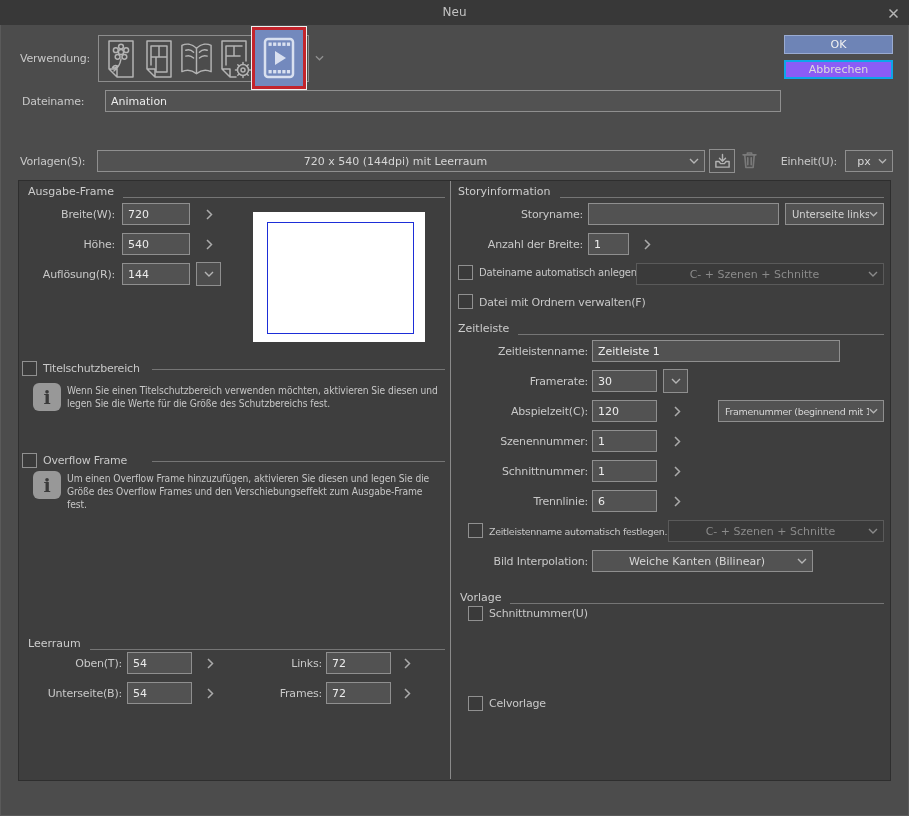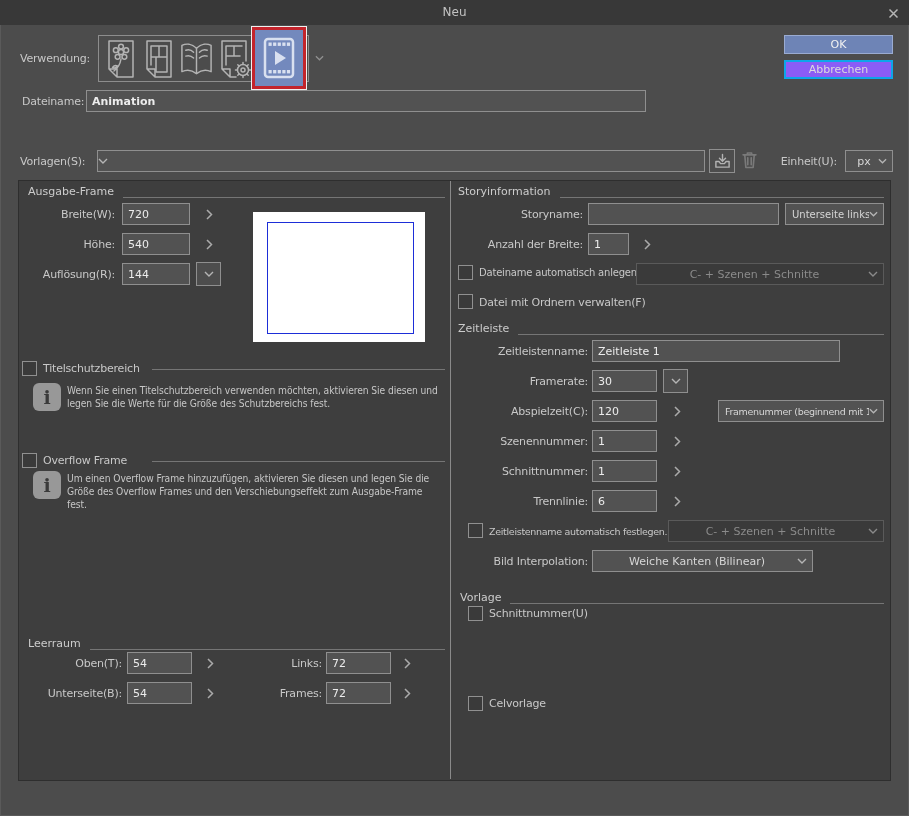--- a/index.html
+++ b/index.html
@@ -111,24 +111,25 @@
 <span class="chev" style="left:313px;top:51px">
   <svg width="9" height="6" viewBox="0 0 10 6">
       <polyline points="1,1 5,5 9,1" fill="none" stroke="#909090" stroke-width="1.4"></polyline>
     </svg>
 </span>
 
 <div class="btn ok">OK</div>
 <div class="btn cancel">Abbrechen</div>
 
 <span class="lbl" style="left:22px;top:95px">Dateiname:</span>
-<input class="txt" style="left: 86px; top: 90px; width: 560px; font-weight: bold;" value="Animation">
+<input class="txt" style="left: 105px; top: 90px; width: 676px;" value="Animation">
 
 <span class="lbl" style="left:20px;top:155px">Vorlagen(S):</span>
 <div class="dd" style="left:97px;top:150px;width:608px">
+  <span class="t">720 x 540 (144dpi) mit Leerraum</span>
   <svg width="10" height="6" viewBox="0 0 10 6">
       <polyline points="1,1 5,5 9,1" fill="none" stroke="#b5b5b5" stroke-width="1.4"></polyline>
     </svg>
 </div>
 <div class="ddbtn" style="left:709px;top:149px;width:26px">
   <svg width="17" height="16" viewBox="0 0 18 16">
     <path class="icn" d="M9 1 V8 M5.8 5 L9 8.4 L12.2 5 M2 8.5 V14.5 H16 V8.5 M2 8.5 H5.2 L7 10.8 H11 L12.8 8.5 H16"></path>
   </svg>
 </div>
 <span style="position:absolute;left:742px;top:151px;opacity:.45">

